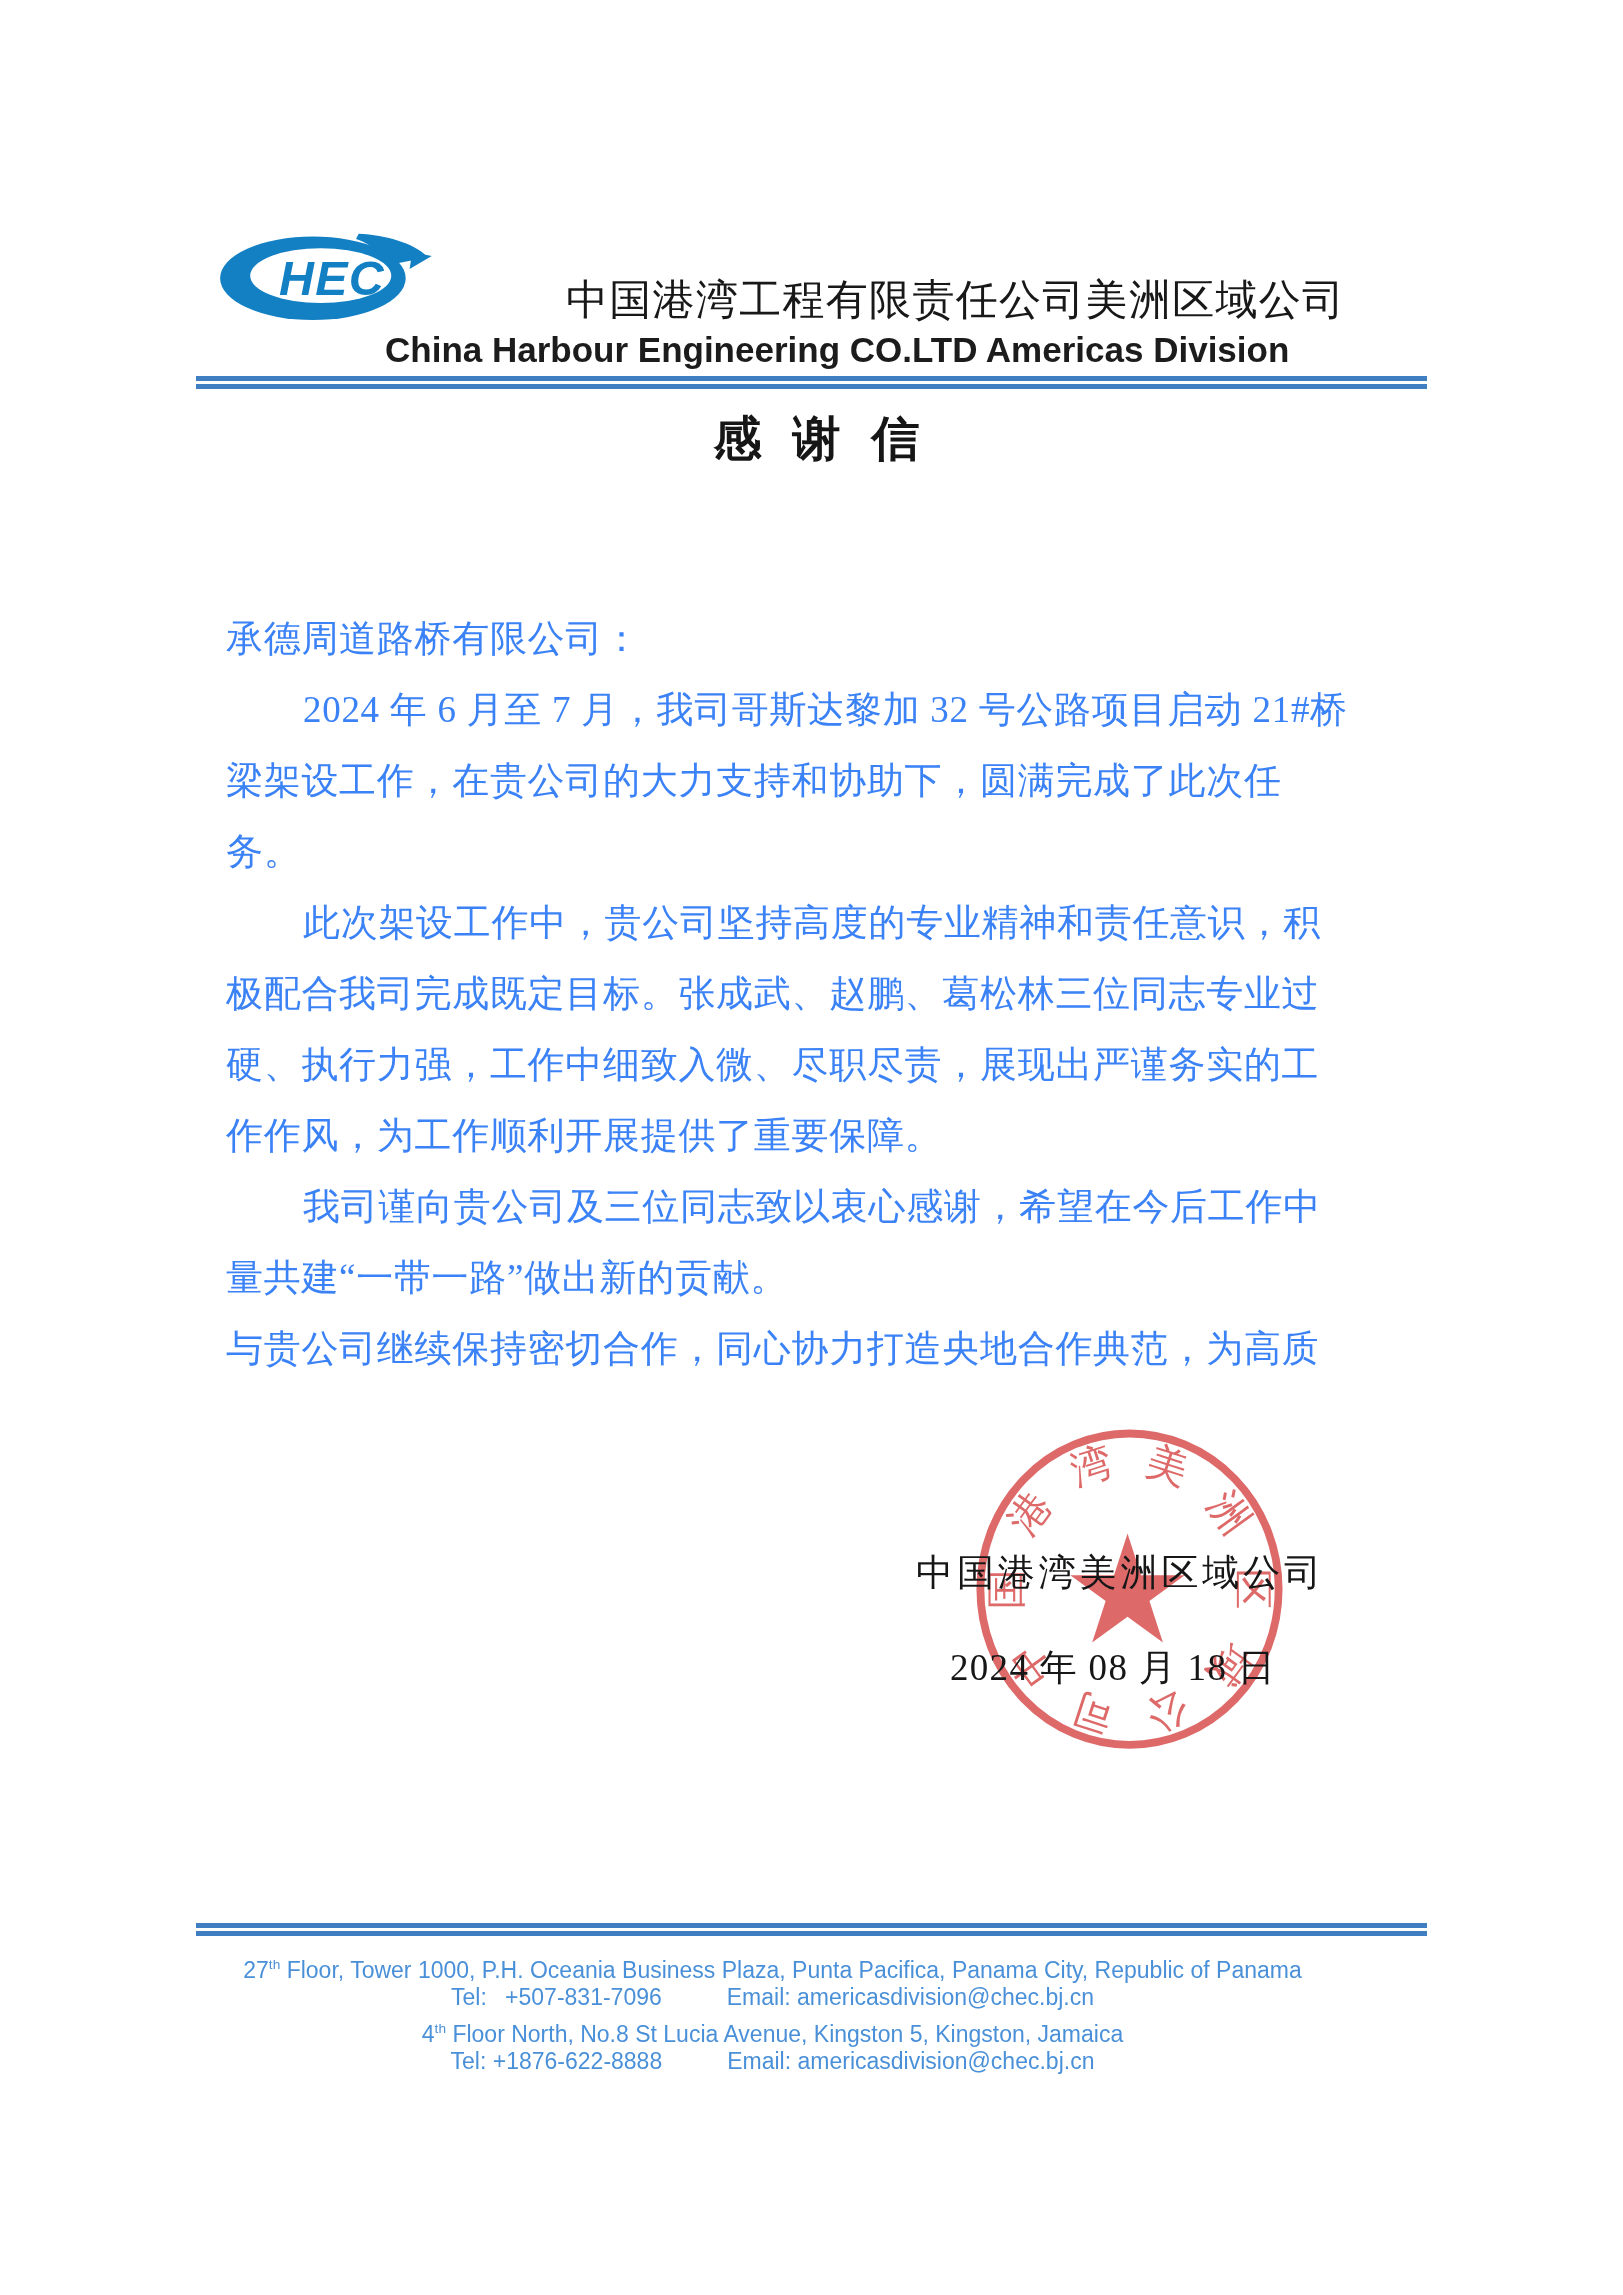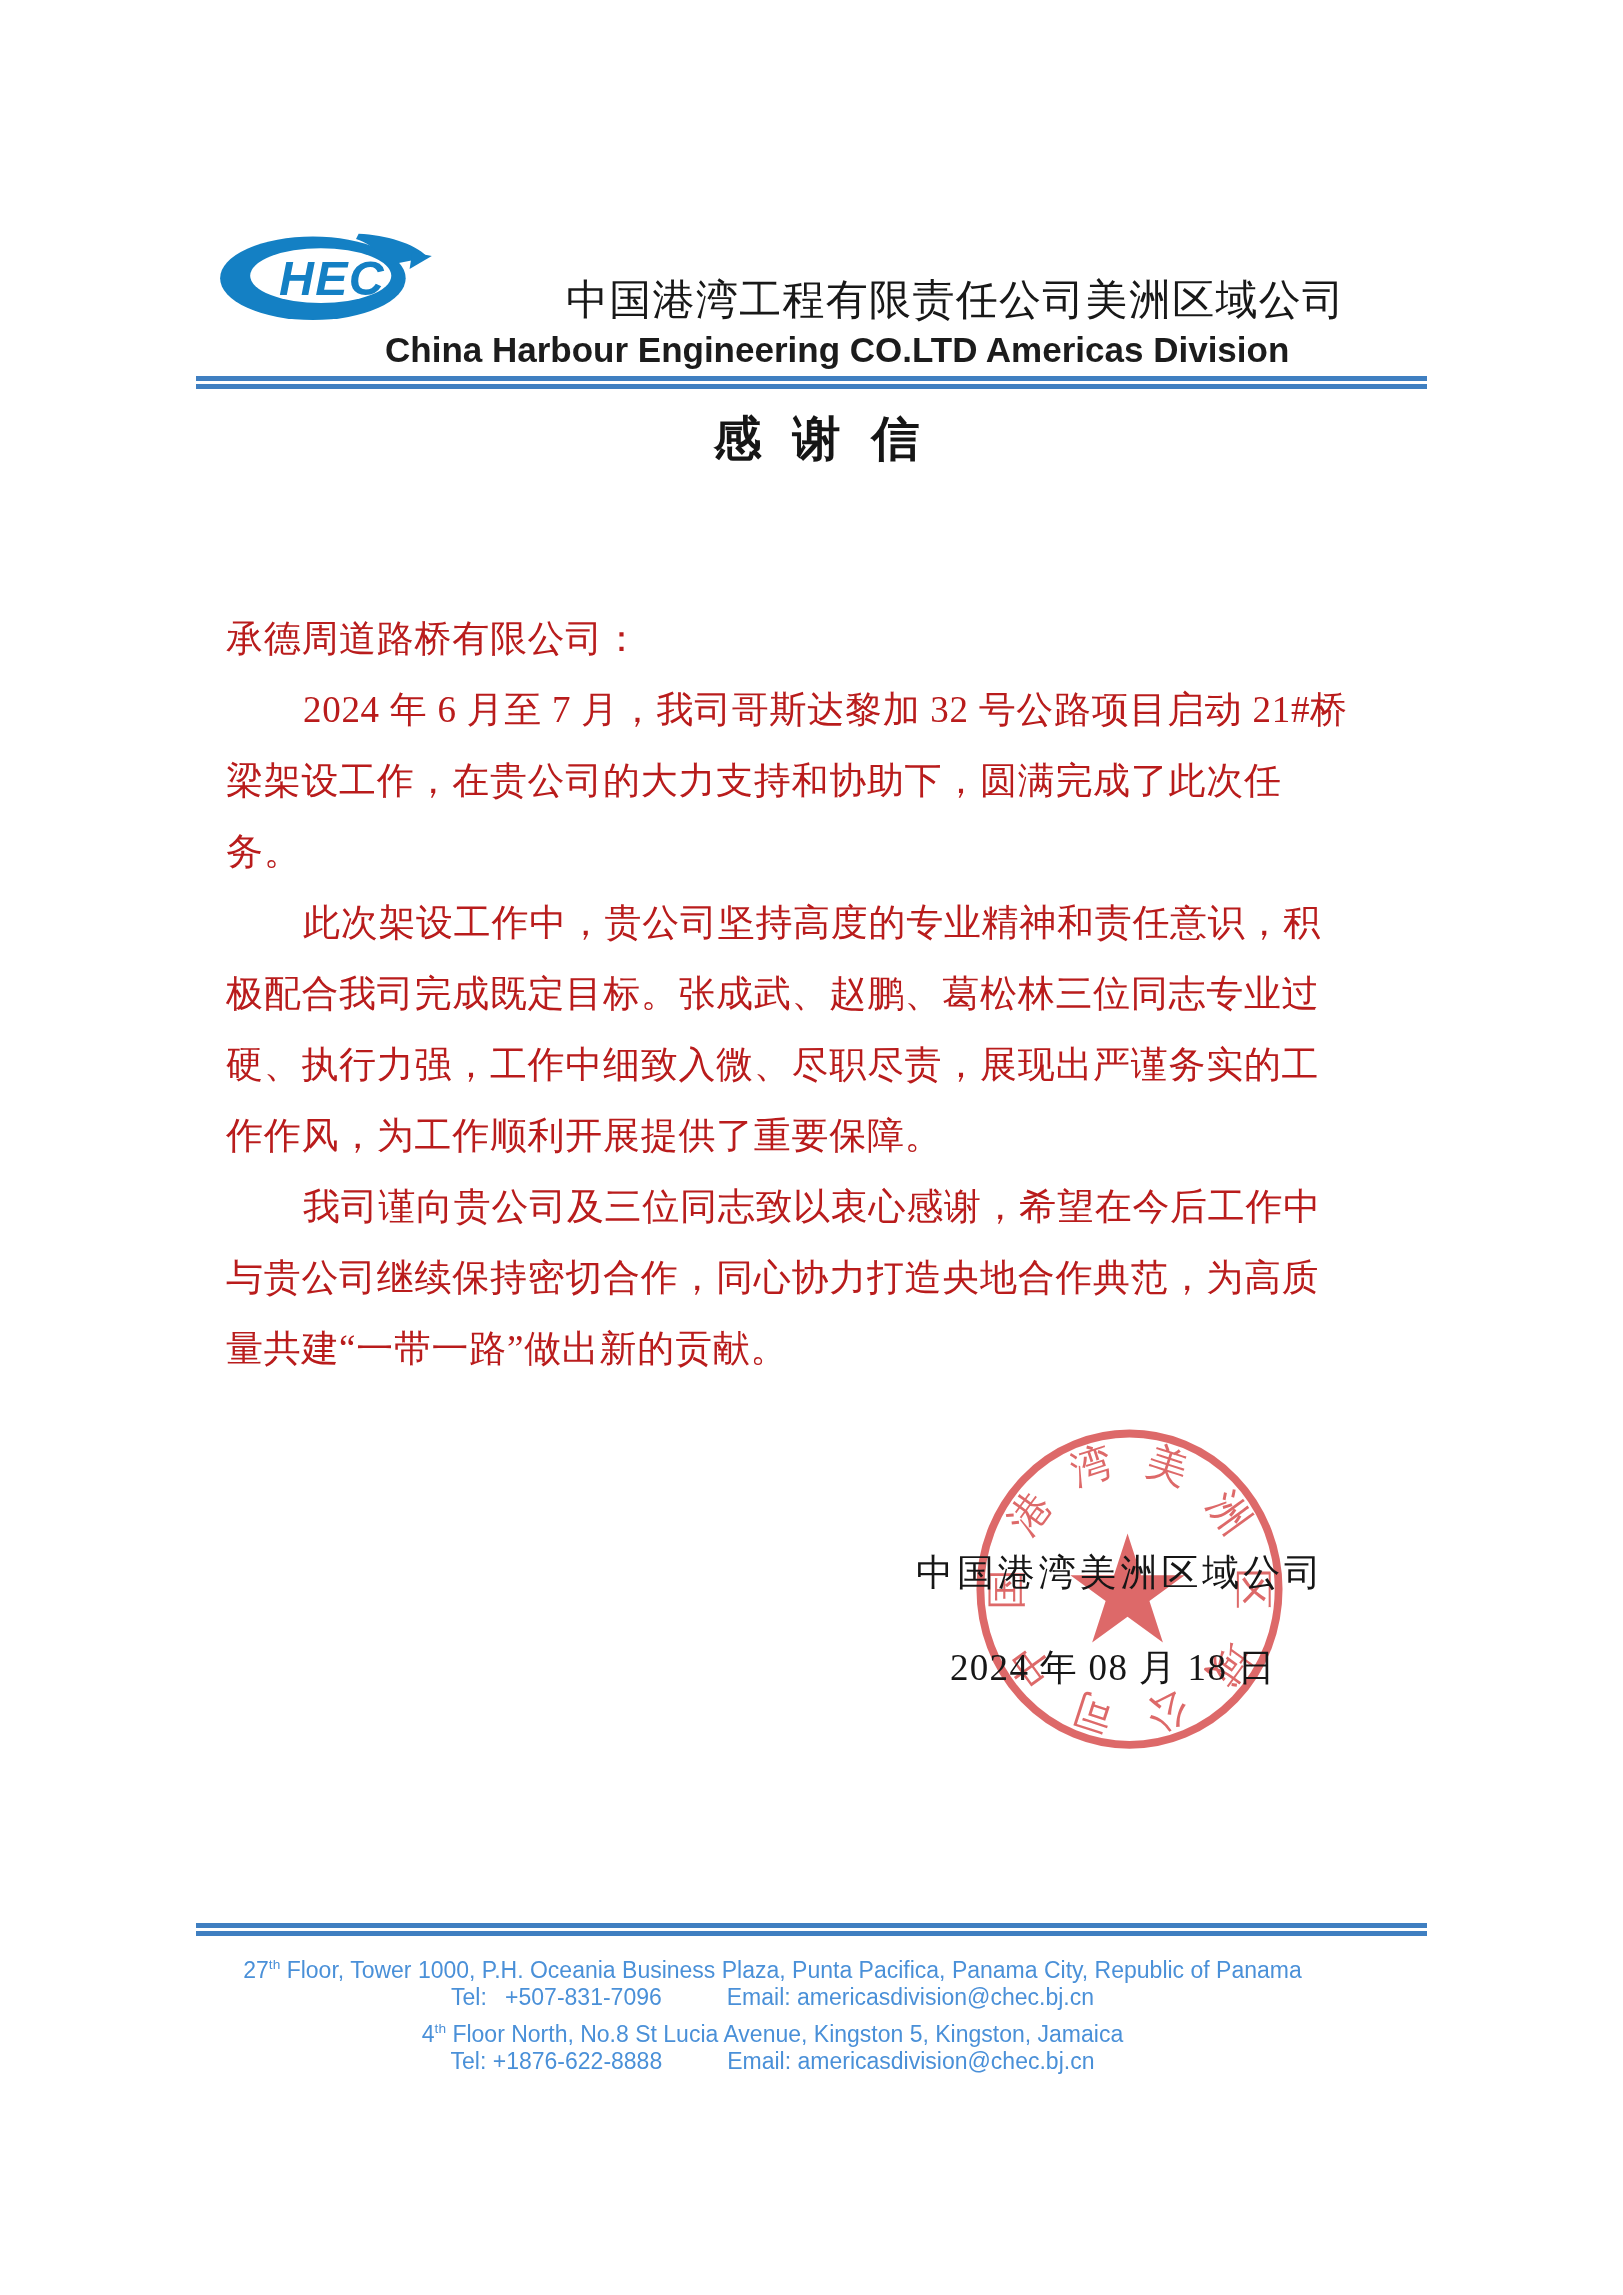--- a/index.html
+++ b/index.html
@@ -35,21 +35,21 @@
   .letter-title {
     position: absolute; left: 201px; top: 407px; width: 1231px;
     text-align: center; font-weight: bold; font-size: 48px;
     letter-spacing: 31px; text-indent: 31px; color: #161616; white-space: nowrap;
   }
 
   
   .body-block { position: absolute; left: 226px; top: 603px; width: 1198px; }
   .bline {
     height: 71px; line-height: 71px; font-size: 37px;
-    letter-spacing: 0.7px; white-space: nowrap; color: #b91c1c;
+    letter-spacing: 0.7px; white-space: nowrap; color: #3b82f6;
   }
   .bline.indent { text-indent: 77px; }
 
   
   .sig-company {
     position: absolute; left: 916px; top: 1548px;
     font-size: 37px; letter-spacing: 3.9px; white-space: nowrap; z-index: 3; color: #161616;
   }
   .sig-date {
     position: absolute; left: 950px; top: 1643px;
@@ -98,22 +98,22 @@
   <div class="body-block">
     <div class="bline">承德周道路桥有限公司：</div>
     <div class="bline indent">2024 年 6 月至 7 月，我司哥斯达黎加 32 号公路项目启动 21#桥</div>
     <div class="bline">梁架设工作，在贵公司的大力支持和协助下，圆满完成了此次任</div>
     <div class="bline">务。</div>
     <div class="bline indent">此次架设工作中，贵公司坚持高度的专业精神和责任意识，积</div>
     <div class="bline">极配合我司完成既定目标。张成武、赵鹏、葛松林三位同志专业过</div>
     <div class="bline">硬、执行力强，工作中细致入微、尽职尽责，展现出严谨务实的工</div>
     <div class="bline">作作风，为工作顺利开展提供了重要保障。</div>
     <div class="bline indent">我司谨向贵公司及三位同志致以衷心感谢，希望在今后工作中</div>
+    <div class="bline">量共建“一带一路”做出新的贡献。</div>
     <div class="bline">与贵公司继续保持密切合作，同心协力打造央地合作典范，为高质</div>
-    <div class="bline">量共建“一带一路”做出新的贡献。</div>
   </div>
 
   <div class="seal">
     <svg width="321" height="327" viewBox="0 0 490 500" xmlns="http://www.w3.org/2000/svg">
       <g opacity="0.85">
         <ellipse cx="245" cy="248" rx="228" ry="238" fill="none" stroke="#d85050" stroke-width="12"></ellipse>
         <polygon points="242,163 262.7,226.5 329.5,226.6 275.5,265.9 296.1,329.4 242,290.2 187.9,329.4 208.5,265.9 154.5,226.6 221.3,226.5" fill="#d85050"></polygon>
         <g font-family="Liberation Serif, DejaVu Serif, serif" font-size="62" fill="#d85050" text-anchor="middle" dominant-baseline="central">
           <text transform="translate(92.9,364.4) rotate(-126)">中</text>
           <text transform="translate(57,248) rotate(-90)">国</text>

